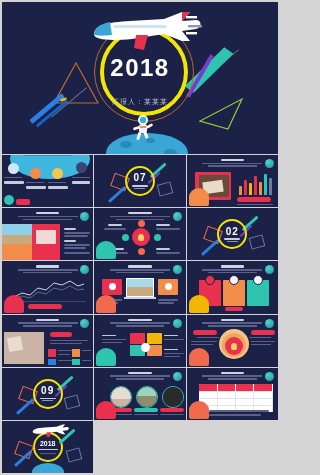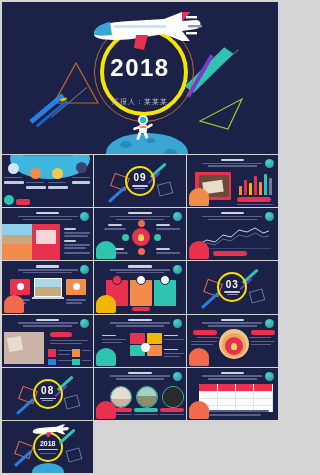--- a/index.html
+++ b/index.html
@@ -165,21 +165,21 @@
       <div style="position:absolute;left:14px;bottom:2px;width:14px;height:6px;background:#e8314f;border-radius:2px;"></div>
     </div>
 
     <div class="cell">
       <div class="sec-deco sd-tri"></div>
       <div class="sec-deco sd-tri2"></div>
       <div class="sec-deco sd-bar"></div>
       <div class="sec-deco sd-bar2"></div>
       <div class="sec-deco sd-bar3"></div>
       <div class="sec-ring">
-        <span class="num">09</span>
+        <span class="num">07</span>
         <span class="cn"></span>
           <span class="en"></span>
       </div>
     </div>
 
     <div class="cell">
       <div class="s-head">
           <div class="t1"></div>
           <div class="t2"></div>
           <div class="t3"></div>
@@ -239,20 +239,32 @@
       <span class="ln" style="position:absolute;left:10px;top:20px;width:22px;"></span>
       <span class="ln w" style="position:absolute;left:62px;top:16px;width:14px;"></span>
       <span class="ln" style="position:absolute;left:62px;top:20px;width:24px;"></span>
       <span class="ln w" style="position:absolute;left:16px;top:40px;width:14px;"></span>
       <span class="ln" style="position:absolute;left:12px;top:44px;width:22px;"></span>
       <span class="ln w" style="position:absolute;left:62px;top:40px;width:14px;"></span>
       <span class="ln" style="position:absolute;left:62px;top:44px;width:24px;"></span>
       <div class="figure" style="background:#2ec4b0;border-radius:50% 50% 2px 2px;"></div>
     </div>
 
+    <div class="cell">
+      <div class="sec-deco sd-tri"></div>
+      <div class="sec-deco sd-tri2"></div>
+      <div class="sec-deco sd-bar"></div>
+      <div class="sec-deco sd-bar2"></div>
+      <div class="sec-deco sd-bar3"></div>
+      <div class="sec-ring">
+        <span class="num">02</span>
+        <span class="cn"></span>
+          <span class="en"></span>
+      </div>
+    </div>
 
     <div class="cell">
       <div class="s-head">
           <div class="t1"></div>
           <div class="t2"></div>
           <div class="t3"></div>
         </div>
       <div class="globe"></div>
       <svg style="position:absolute;left:10px;top:16px;width:74px;height:24px;" viewBox="0 0 74 24">
         <polyline points="2,20 10,16 18,18 26,11 34,13 42,6 50,8 58,4 66,9 72,7" fill="none" stroke="#cfd3e4" stroke-width="1"></polyline>
@@ -293,32 +305,20 @@
       <div class="card" style="position:absolute;left:12px;top:19px;width:22px;height:26px;background:#e8314f;"></div>
       <div class="card" style="position:absolute;left:36px;top:19px;width:22px;height:26px;background:#f28c4b;"></div>
       <div class="card" style="position:absolute;left:60px;top:19px;width:22px;height:26px;background:#2ec4b0;"></div>
       <div style="position:absolute;left:18px;top:14px;width:10px;height:10px;border-radius:50%;background:#e8314f;border:1.5px solid #1b2147;box-sizing:border-box;"></div>
       <div style="position:absolute;left:42px;top:14px;width:10px;height:10px;border-radius:50%;background:#f6f6f6;border:1.5px solid #1b2147;box-sizing:border-box;"></div>
       <div style="position:absolute;left:66px;top:14px;width:10px;height:10px;border-radius:50%;background:#f6f6f6;border:1.5px solid #1b2147;box-sizing:border-box;"></div>
       <div class="redbtn" style="position:absolute;left:38px;top:46px;width:18px;height:4px;"></div>
       <div class="figure" style="background:#f2b705;border-radius:50% 50% 2px 2px;"></div>
     </div>
 
-    <div class="cell">
-      <div class="sec-deco sd-tri"></div>
-      <div class="sec-deco sd-tri2"></div>
-      <div class="sec-deco sd-bar"></div>
-      <div class="sec-deco sd-bar2"></div>
-      <div class="sec-deco sd-bar3"></div>
-      <div class="sec-ring">
-        <span class="num">03</span>
-        <span class="cn"></span>
-          <span class="en"></span>
-      </div>
-    </div>
 
     <div class="cell">
       <div class="s-head">
           <div class="t1"></div>
           <div class="t2"></div>
           <div class="t3"></div>
         </div>
       <div class="globe"></div>
       <div style="position:absolute;left:2px;top:17px;width:40px;height:32px;background:#cbb3a6;"></div>
       <div style="position:absolute;left:6px;top:22px;width:14px;height:14px;background:#e8dcd0;transform:rotate(-10deg);"></div>
@@ -383,21 +383,21 @@
       <div class="figure" style="background:#f06a4d;border-radius:50% 50% 2px 2px;"></div>
     </div>
 
     <div class="cell">
       <div class="sec-deco sd-tri"></div>
       <div class="sec-deco sd-tri2"></div>
       <div class="sec-deco sd-bar"></div>
       <div class="sec-deco sd-bar2"></div>
       <div class="sec-deco sd-bar3"></div>
       <div class="sec-ring">
-        <span class="num">08</span>
+        <span class="num">09</span>
         <span class="cn"></span>
           <span class="en"></span>
       </div>
     </div>
 
     <div class="cell">
       <div class="s-head">
           <div class="t1"></div>
           <div class="t2"></div>
           <div class="t3"></div>

